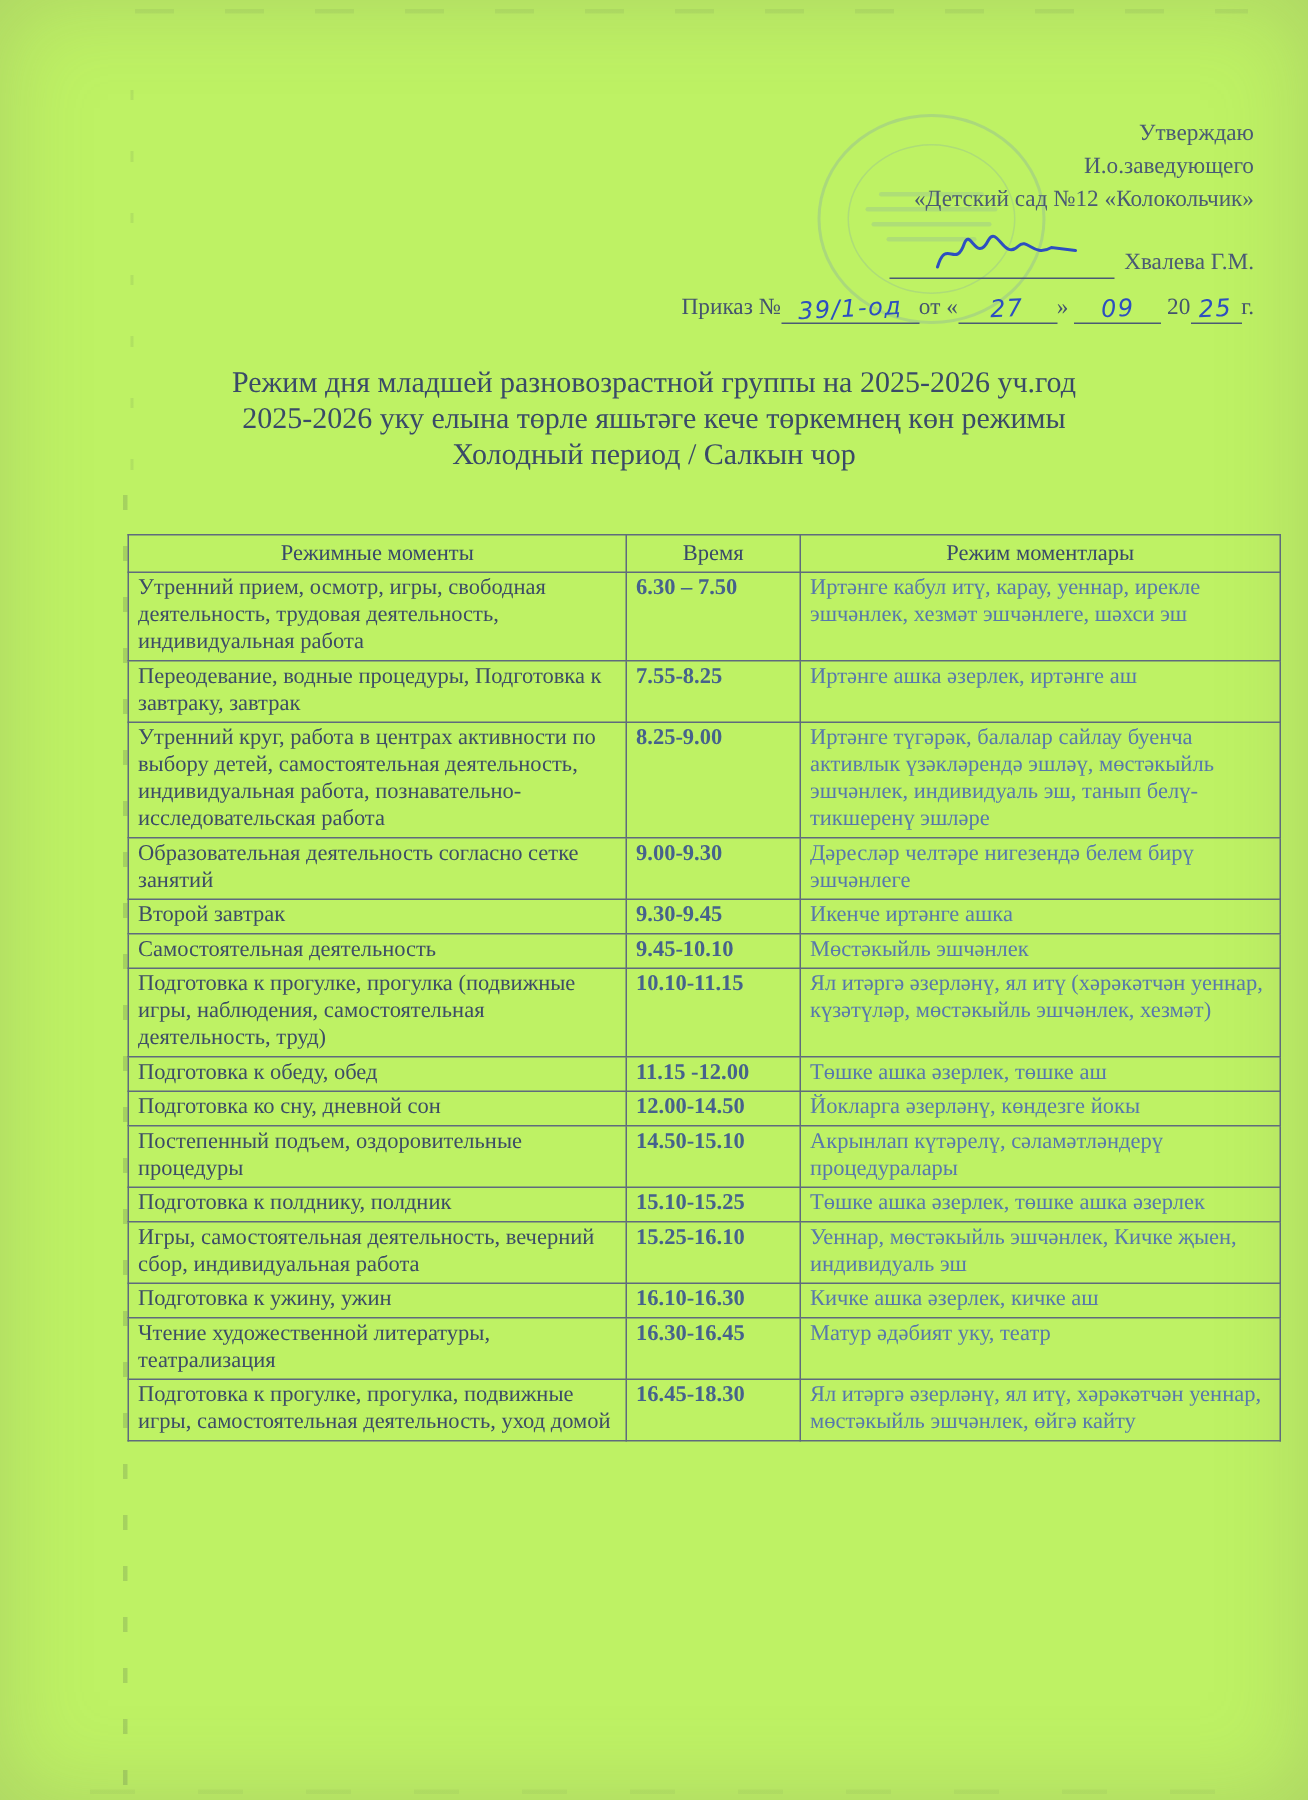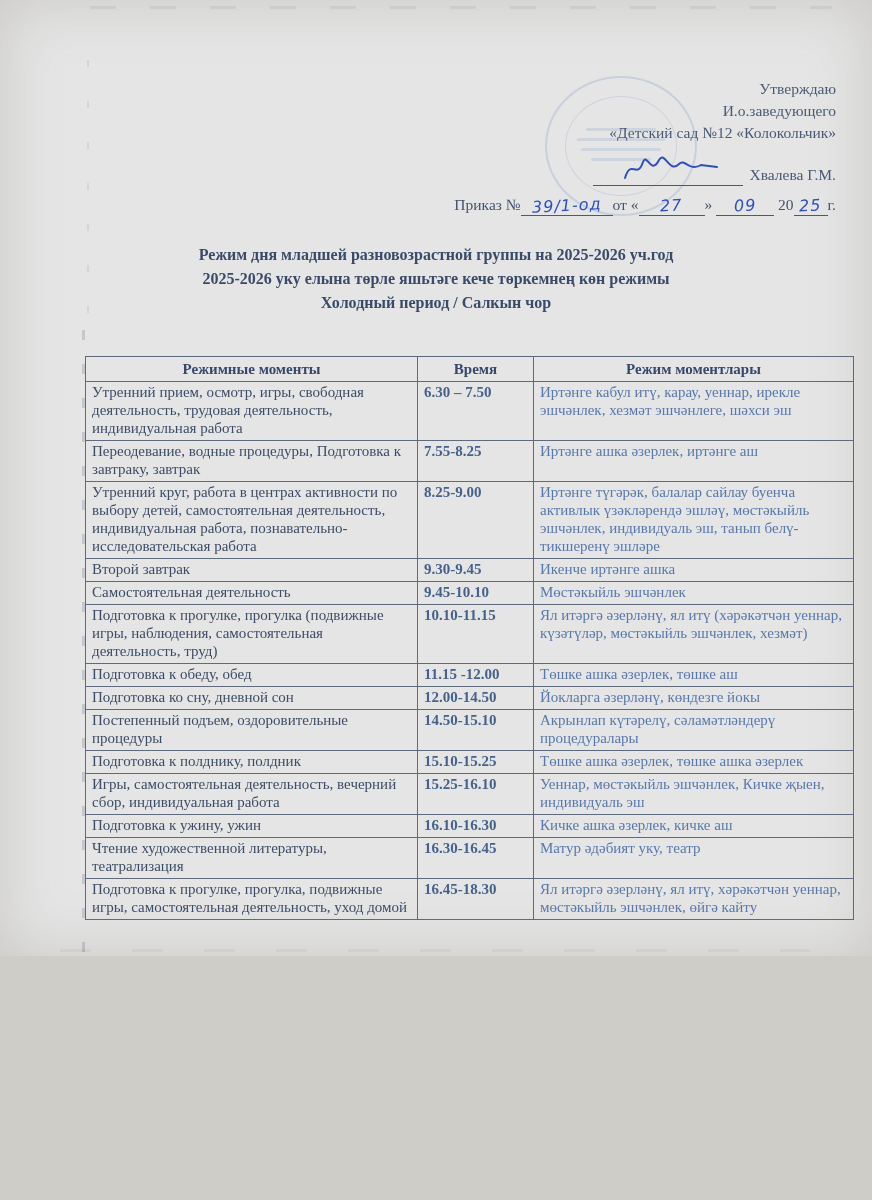--- a/index.html
+++ b/index.html
@@ -1,20 +1,20 @@
 <!DOCTYPE html>
 <html><head>
 <meta charset="utf-8">
 <style>
   html,body{margin:0;padding:0;background:#cfcdc8;}
   .page{
     position:relative;
-    width:872px;height:956px;
+    width:872px;height:1200px;
     margin:0 auto;
-    background:#e5e5e5;
+    background:#bef264;
     box-shadow:inset 0 0 60px rgba(120,115,105,.25);
     overflow:hidden;
     font-family:"Liberation Serif","DejaVu Serif",serif;
     color:#3e4e66;
   }
   
   .edge-left{
     position:absolute;left:82px;top:330px;width:3px;height:860px;
     background:repeating-linear-gradient(180deg, rgba(40,50,70,.30) 0 10px, transparent 10px 34px);
     opacity:.55;pointer-events:none;
@@ -69,37 +69,37 @@
   .hand{
     display:inline-block;
     font-family:"DejaVu Sans",sans-serif;font-style:italic;
     color:#2d4fc0;font-size:16px;transform:rotate(-3deg);
     letter-spacing:1px;
   }
   .w-num{width:92px;} .w-day{width:66px;} .w-month{width:58px;} .w-year{width:34px;}
   
   .title{
     position:absolute;top:243px;left:60px;right:60px;
-    text-align:center;font-weight:bold;font-size:16px;line-height:24px;
+    text-align:center;font-weight:normal;font-size:20px;line-height:24px;
     color:#3a4a68;
   }
   
   table.schedule{
     position:absolute;top:356px;left:85px;width:768px;
     border-collapse:collapse;table-layout:fixed;
     font-size:15px;
   }
   table.schedule th, table.schedule td{
     border:1px solid #5f6b7d;
     padding:1px 6px 3px 6px;
     vertical-align:top;
     line-height:1.2;
   }
   table.schedule th{
-    text-align:center;font-weight:bold;color:#38486a;padding:3px 4px;
+    text-align:center;font-weight:normal;color:#38486a;padding:3px 4px;
   }
   td.c-activity{color:#3d4c66;}
   td.c-time{color:#46628c;font-weight:bold;}
   td.c-tatar{color:#5878ac;}
 </style>
 </head>
 <body>
 
 <div class="page">
 
@@ -162,20 +162,25 @@
           <td class="c-activity">Переодевание, водные процедуры, Подготовка к завтраку, завтрак</td>
           <td class="c-time">7.55-8.25</td>
           <td class="c-tatar">Иртәнге ашка әзерлек, иртәнге аш</td>
         </tr>
         <tr>
           <td class="c-activity">Утренний круг, работа в центрах активности по выбору детей, самостоятельная деятельность, индивидуальная работа, познавательно-исследовательская работа</td>
           <td class="c-time">8.25-9.00</td>
           <td class="c-tatar">Иртәнге түгәрәк, балалар сайлау буенча активлык үзәкләрендә эшләү, мөстәкыйль эшчәнлек, индивидуаль эш, танып белү-тикшеренү эшләре</td>
         </tr>
         <tr>
+          <td class="c-activity">Образовательная деятельность согласно сетке занятий</td>
+          <td class="c-time">9.00-9.30</td>
+          <td class="c-tatar">Дәресләр челтәре нигезендә белем бирү эшчәнлеге</td>
+        </tr>
+        <tr>
           <td class="c-activity">Второй завтрак</td>
           <td class="c-time">9.30-9.45</td>
           <td class="c-tatar">Икенче иртәнге ашка</td>
         </tr>
         <tr>
           <td class="c-activity">Самостоятельная деятельность</td>
           <td class="c-time">9.45-10.10</td>
           <td class="c-tatar">Мөстәкыйль эшчәнлек</td>
         </tr>
         <tr>

